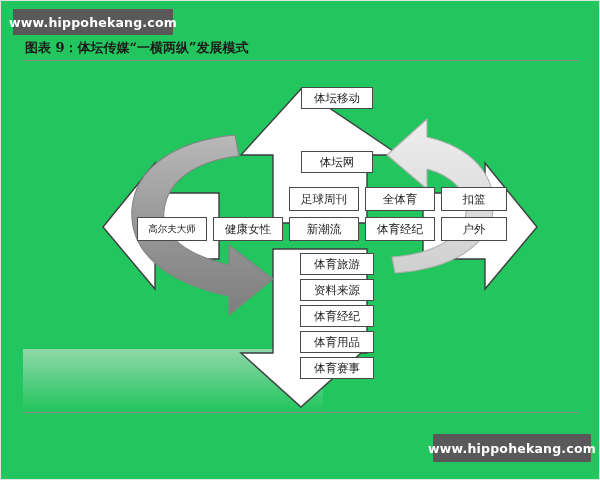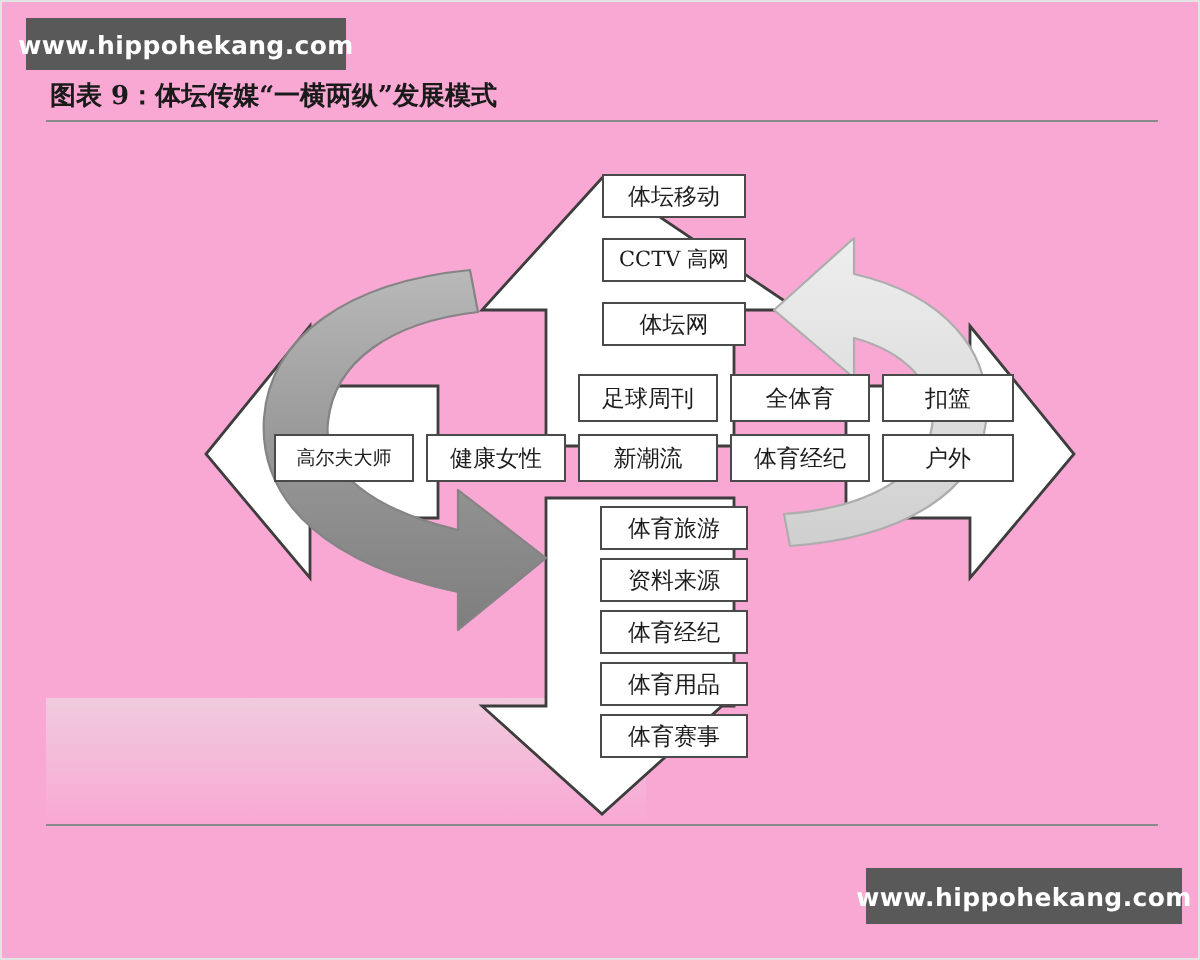--- a/index.html
+++ b/index.html
@@ -5,21 +5,21 @@
   html,body{margin:0;padding:0;}
   body{
     width:600px;height:480px;
     background:#ffffff;
     font-family:"DejaVu Sans","Liberation Sans",sans-serif;
     overflow:hidden;
   }
   .page{
     position:relative;
     width:600px;height:480px;
-    background:#f9a8d4;
+    background:#22c55e;
     box-sizing:border-box;
     border:1px solid #e3e3e3;
     text-decoration:underline;
   }
 
   
   .wm{
     position:absolute;
     background:#595959;
     color:#ffffff;
@@ -131,21 +131,20 @@
 
       <path d="M 212 72
                C 150 78 112 106 109 146
                C 106 190 144 220 206 233
                L 206 252 L 250 216 L 206 182 L 206 202
                C 164 192 138 173 141 148
                C 144 118 172 98 216 93 Z" fill="url(#gDark)" stroke="#848484" stroke-width="1.1" stroke-linejoin="round"></path>
     </svg>
 
     <div class="bx bx-top" style="top:24px;">体坛移动</div>
-    <div class="bx bx-top bx-cctv" style="top:56px;">CCTV 高网</div>
     <div class="bx bx-top" style="top:88px;">体坛网</div>
 
     <div class="bx bx-mid" style="left:266px;top:124px;width:70px;">足球周刊</div>
     <div class="bx bx-mid" style="left:342px;top:124px;width:70px;">全体育</div>
     <div class="bx bx-mid" style="left:418px;top:124px;width:66px;">扣篮</div>
 
     <div class="bx bx-mid bx-small" style="left:114px;top:154px;width:70px;">高尔夫大师</div>
     <div class="bx bx-mid" style="left:190px;top:154px;width:70px;">健康女性</div>
     <div class="bx bx-mid" style="left:266px;top:154px;width:70px;">新潮流</div>
     <div class="bx bx-mid" style="left:342px;top:154px;width:70px;">体育经纪</div>

